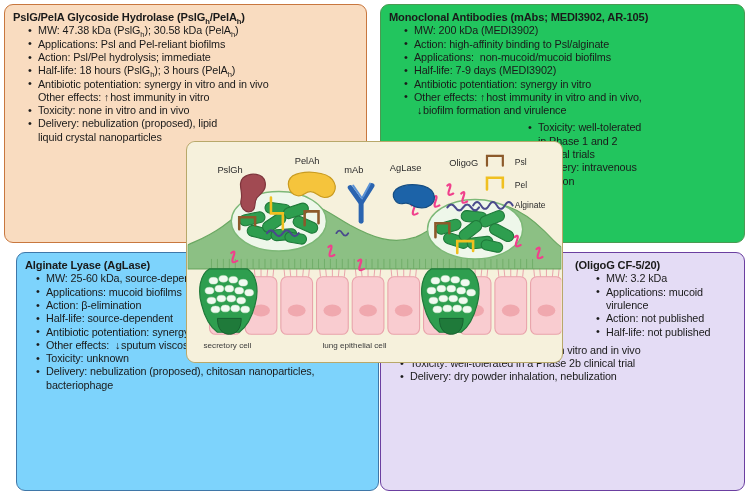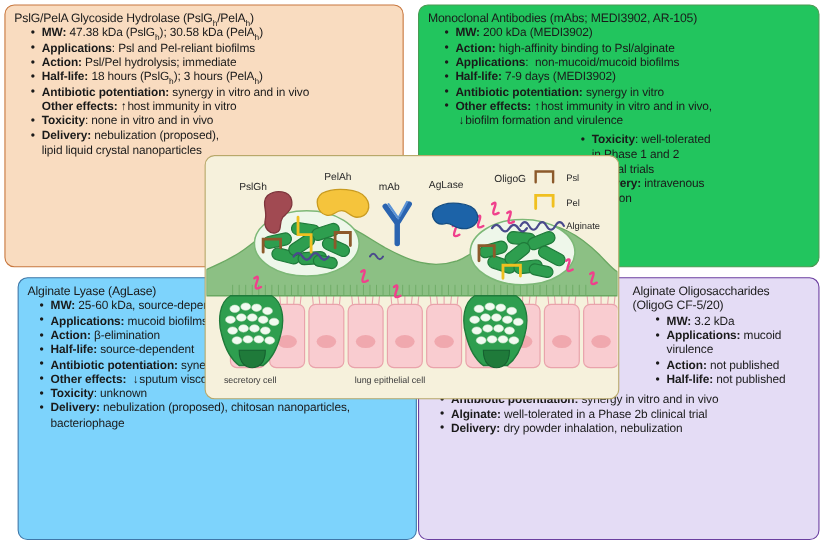--- a/index.html
+++ b/index.html
@@ -19,21 +19,21 @@
   
   .panel {
     position: absolute;
     box-sizing: border-box;
     border-radius: 9px;
     border-width: 1.6px;
     border-style: solid;
     padding: 6px 8px 4px 8px;
   }
   .panel-title {
-    font-weight: normal;
+    font-weight: bold;
     font-size: 11.1px;
     line-height: 13.4px;
     margin: 0 0 0 0;
     letter-spacing: -0.15px;
   }
   .panel ul {
     list-style: none;
     margin: 0;
     padding: 0;
   }
@@ -45,21 +45,21 @@
     letter-spacing: -0.1px;
   }
   .panel li.bullet::before {
     content: "\2022";
     position: absolute;
     left: 1px;
     top: -0.5px;
     font-size: 11px;
   }
   .panel li.nobullet::before { content: ""; }
-  .lbl { font-weight: bold; }
+  .lbl { font-weight: normal; }
   sub { font-size: 7.6px; line-height: 0; }
 
   
   #panel-hydrolase {
     left: 4px;  top: 4px;  width: 363px; height: 239px;
     background: #f9dcc0;
     border-color: #c8773e;
   }
   #panel-hydrolase ul { margin-left: 14px; }
   #panel-hydrolase .short { width: 180px; }
@@ -167,33 +167,32 @@
     <li class="bullet short"><span class="lbl">Half-life:</span> source-dependent</li>
     <li class="bullet"><span class="lbl">Antibiotic potentiation:</span> synergy in vitro and in vivo</li>
     <li class="bullet"><span class="lbl">Other effects:</span> &nbsp;↓ sputum viscosity, ↑ immune-mediated killing</li>
     <li class="bullet"><span class="lbl">Toxicity</span>: unknown</li>
     <li class="bullet"><span class="lbl">Delivery:</span> nebulization (proposed), chitosan nanoparticles, bacteriophage</li>
   </ul>
 </div>
 
 <div class="panel" id="panel-oligog">
   <div class="indent-right" style="width:176px;">
-    <div class="panel-title">Alginate Oligosaccharides</div>
     <div class="panel-title">(OligoG CF-5/20)</div>
     <ul style="margin-left:22px;">
       <li class="bullet"><span class="lbl">MW:</span> 3.2 kDa</li>
       <li class="bullet"><span class="lbl">Applications:</span> mucoid</li>
       <li class="nobullet">virulence</li>
       <li class="bullet"><span class="lbl">Action:</span> not published</li>
       <li class="bullet"><span class="lbl">Half-life:</span> not published</li>
     </ul>
   </div>
   <ul style="margin-top:5px;margin-left:10px;">
     <li class="bullet"><span class="lbl">Antibiotic potentiation:</span> synergy in vitro and in vivo</li>
-    <li class="bullet"><span class="lbl">Alginate:</span> well-tolerated in a Phase 2b clinical trial</li>
+    <li class="bullet"><span class="lbl">Toxicity:</span> well-tolerated in a Phase 2b clinical trial</li>
     <li class="bullet"><span class="lbl">Delivery:</span> dry powder inhalation, nebulization</li>
   </ul>
 </div>
 
 <div id="figure-panel">
   <svg id="figure-svg" viewBox="0 0 377 222" xmlns="http://www.w3.org/2000/svg">
     <defs>
       <clipPath id="clipPanel">
           <rect x="0" y="0" width="377" height="222" rx="8"></rect>
         </clipPath>

